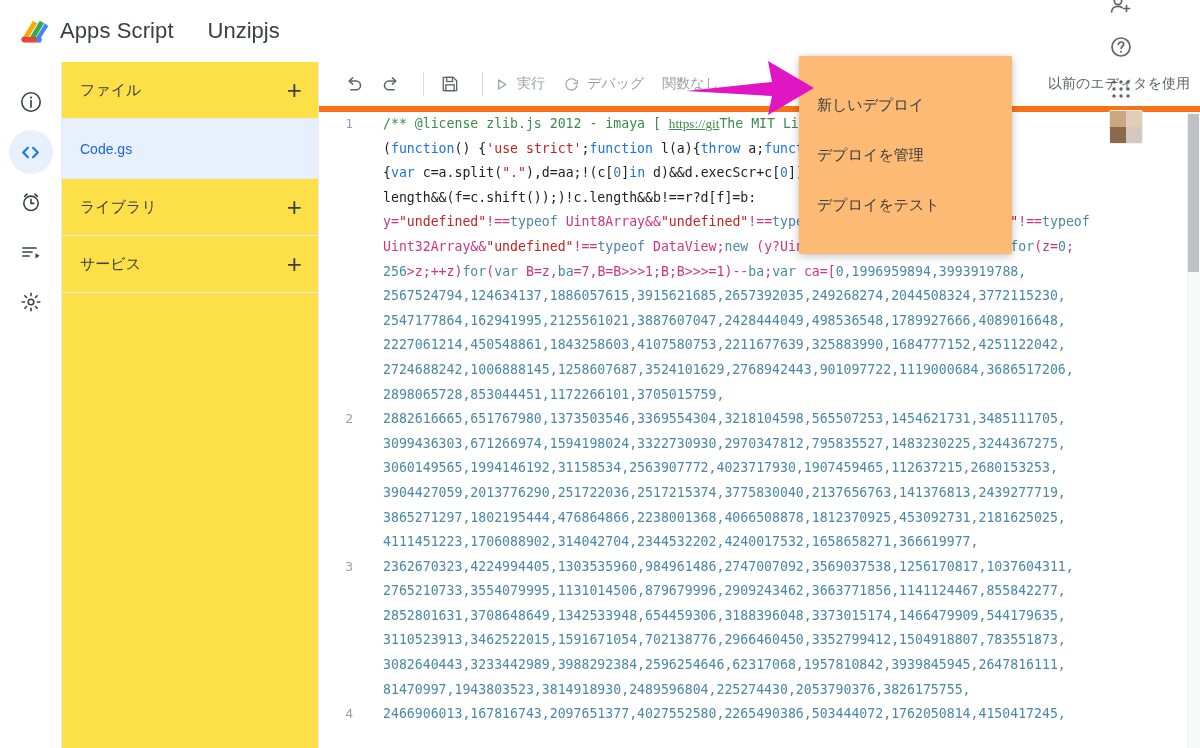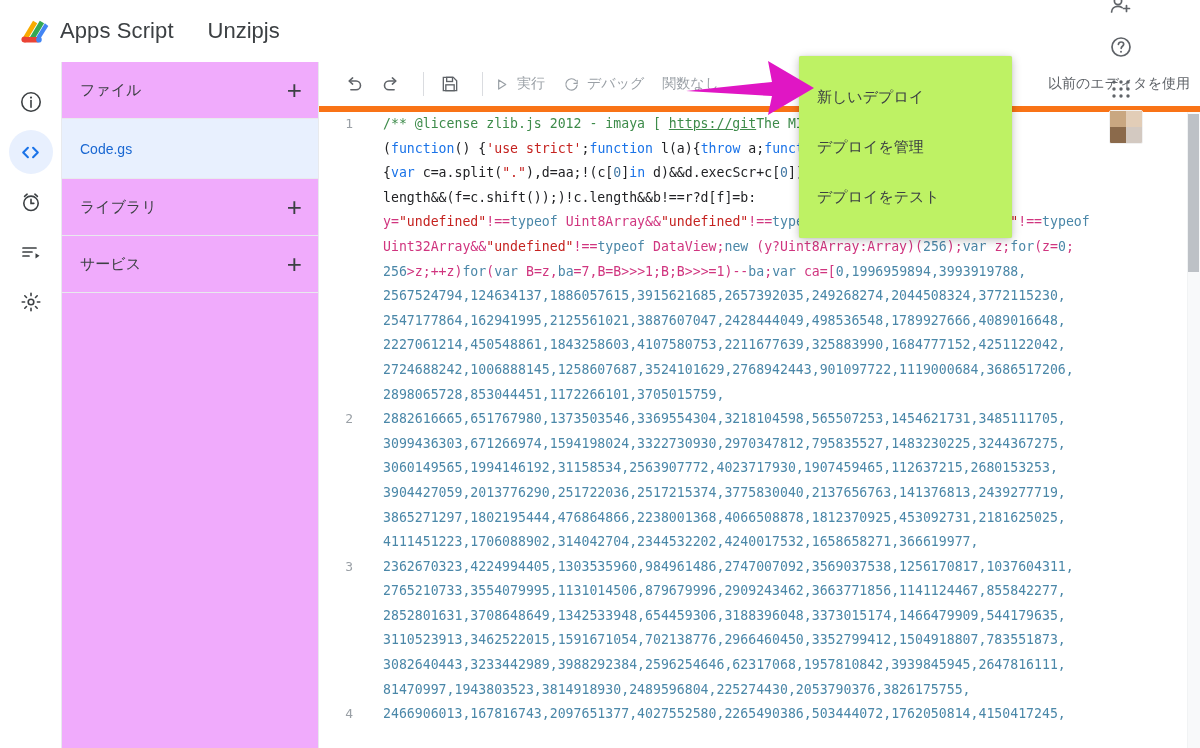--- a/index.html
+++ b/index.html
@@ -64,21 +64,21 @@
   .rail-item {
     width: 44px; height: 44px; margin-bottom: 6px;
     display: flex; align-items: center; justify-content: center;
     border-radius: 50%; color: #3c4043; cursor: pointer;
   }
   .rail-item.active { background: #e8f0fe; color: #1a73e8; }
 
   
   #filepanel {
     position: absolute; left: 62px; top: 62px; width: 257px; height: 686px;
-    background: #f0abfc; border-right: 1px solid #e8eaed;
+    background: #fde047; border-right: 1px solid #e8eaed;
   }
   .panel-row {
     height: 57px; display: flex; align-items: center;
     padding: 0 16px 0 18px; border-bottom: 1px solid #e8eaed;
     font-size: 15px; color: #3c4043; cursor: pointer;
   }
   .panel-row .plus {
     margin-left: auto; font-size: 26px; color: #3c4043; font-weight: 300;
     line-height: 1; cursor: pointer;
   }
@@ -122,44 +122,44 @@
     font-size: 13.2px; line-height: 24.6px;
   }
   .lineno {
     width: 48px; min-width: 48px; text-align: right; padding-right: 14px;
     color: #9aa0a6; font-size: 13px;
     font-family: "DejaVu Sans Mono", "Liberation Mono", monospace;
     user-select: none;
   }
   .linetext { padding-left: 16px; white-space: pre-wrap; word-break: break-all; color: #202124; }
   .tok-com { color: #3d8b4a; }
-  .tok-link { color: #3d8b4a; text-decoration: underline; }
+  .tok-link { color: #3d8b4a; text-decoration: underline; font-family: Liberation Serif, serif; }
   .tok-kw { color: #1a73e8; }
   .tok-str { color: #c5221f; }
   .tok-num { color: #4277a3; }
   .tok-pl { color: #202124; }
   .tok-pink { color: #d0357f; }
   .tok-teal { color: #4a87a8; }
   .num-line { color: #4a87a8; }
 
   #vscroll-track {
     position: absolute; right: 0; top: 0; width: 13px; height: 636px;
     background: #f8f9fa; border-left: 1px solid #f1f3f4;
   }
   #vscroll-thumb {
     position: absolute; right: 1px; top: 2px; width: 11px; height: 158px;
     background: #bdc1c6; border-radius: 0;
   }
 
   
   #deploy-menu {
     position: absolute; left: 799px; top: 56px; width: 213px;
-    background: #bef264; border-radius: 2px;
+    background: #fdba74; border-radius: 2px;
     box-shadow: 0 2px 10px rgba(0,0,0,.25), 0 0 1px rgba(0,0,0,.2);
-    z-index: 60; padding: 16px 0;
+    z-index: 60; padding: 24px 0;
   }
   .menu-item {
     height: 50px; display: flex; align-items: center; padding-left: 18px;
     font-size: 15px; color: #3c4043; cursor: pointer;
   }
 
   
   #arrow {
     position: absolute; left: 686px; top: 57px;
     width: 130px; height: 62px; z-index: 70; pointer-events: none;

